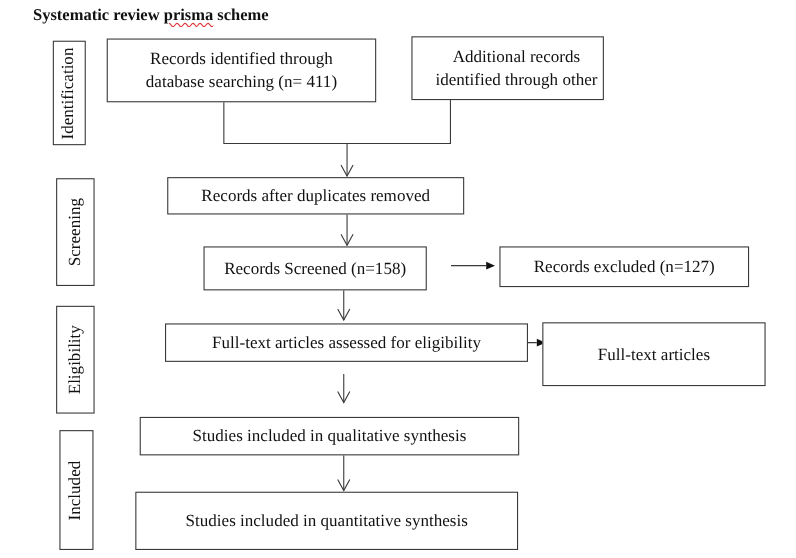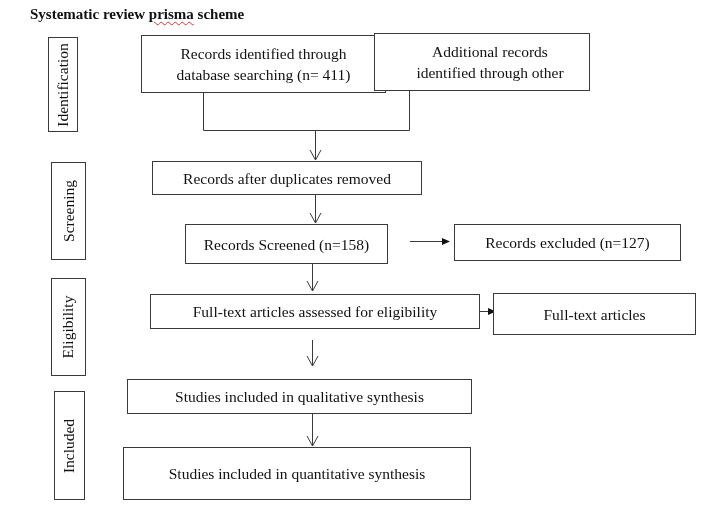--- a/index.html
+++ b/index.html
@@ -48,39 +48,39 @@
     <polyline points="307,436 312.5,446 318,436"></polyline>
     <line x1="410" y1="241.5" x2="442" y2="241.5"></line>
     <line x1="456" y1="311.5" x2="488" y2="311.5"></line>
   </g>
   <g fill="#111">
     <polygon points="442,238 450,241.5 442,245"></polygon>
     <polygon points="488,308 496,311.5 488,315"></polygon>
   </g>
 </svg>
 
-<div class="box" style="left:97px;top:35px;width:245px;height:58px;margin-left:44px;">
+<div class="box" style="left:97px;top:35px;width:245px;height:58px;">
   <div><span>Records identified through</span><br><span>database searching (n= 411)</span></div>
 </div>
-<div class="box" style="left:374px;top:33px;width:216px;height:58px;padding-left:20px;">
+<div class="box" style="left:374px;top:33px;width:175px;height:58px;padding-left:20px;">
   <div><span>Additional records</span><br><span>identified through other</span></div>
 </div>
 <div class="box" style="left:152px;top:161px;width:270px;height:34px;">
   <span>Records after duplicates removed</span>
 </div>
 <div class="box" style="left:185px;top:224px;width:203px;height:40px;">
   <span>Records Screened (n=158)</span>
 </div>
 <div class="box" style="left:454px;top:224px;width:227px;height:37px;">
   <span>Records excluded (n=127)</span>
 </div>
 <div class="box" style="left:126px;top:294px;width:330px;height:35px;margin-left:24px;">
   <span>Full-text articles assessed for eligibility</span>
 </div>
-<div class="box" style="left:493px;top:293px;width:203px;height:42px;">
+<div class="box" style="left:493px;top:293px;width:203px;height:58px;">
   <div><span>Full-text articles</span><br></div>
 </div>
 <div class="box" style="left:127px;top:379px;width:345px;height:35px;align-items:center;">
   <span>Studies included in qualitative synthesis</span>
 </div>
 <div class="box" style="left:123px;top:447px;width:348px;height:53px;">
   <div><span>Studies included in quantitative synthesis</span><br></div>
 </div>
 
 </body></html>

